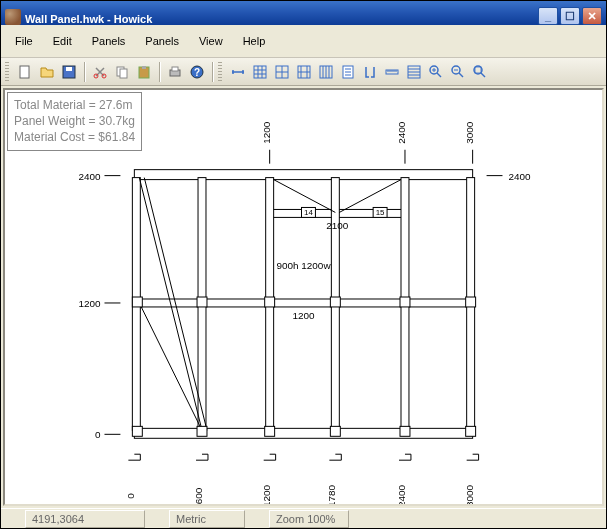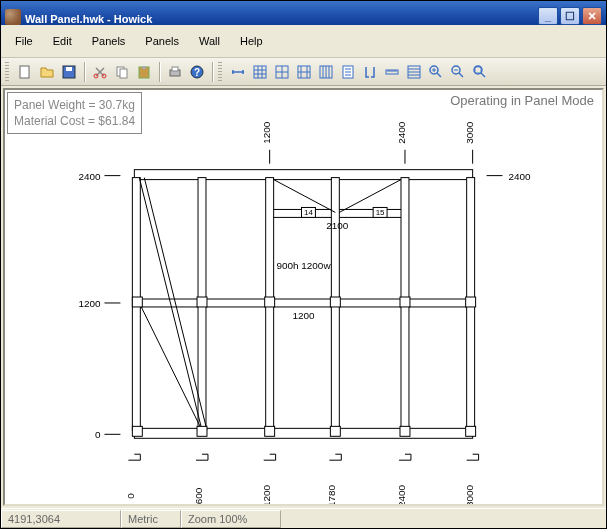--- a/index.html
+++ b/index.html
@@ -114,20 +114,21 @@
   }
   .status-cell {
     border: 1px solid #aca899;
     border-top-color: #fff;
     border-left-color: #fff;
     height: 18px;
     padding: 0 6px;
     display: flex; align-items: center;
     background: #ece9d8;
     color: #666;
+    margin-left: 24px;
   }
   .status-ready { flex:1; border: 1px inset #c8c4b8; padding-left:6px; color:#000;}
   text.dim { font: 10px Tahoma, Arial, sans-serif; fill: #000; }
   text.dim-small { font: 8px Tahoma, Arial, sans-serif; fill: #000; }
   .frame-thin { stroke: #000; stroke-width: 1; fill: none; }
   .stud-end { stroke:#000; stroke-width:1; fill:#fff; }
 </style>
 </head>
 <body>
 
@@ -141,21 +142,21 @@
     <div class="win-btn">☐</div>
     <div class="win-btn close">✕</div>
   </div>
 </div>
 
 <div class="menubar">
   <div class="menu-item">File</div>
   <div class="menu-item">Edit</div>
   <div class="menu-item">Panels</div>
   <div class="menu-item">Panels</div>
-  <div class="menu-item">Wall</div>
+  <div class="menu-item">View</div>
   <div class="menu-item">Help</div>
 </div>
 
 <div class="toolbar">
   <div class="tb-grip"></div>
   <div class="tb-btn">
       <svg viewBox="0 0 16 16">
         <rect x="3" y="2" width="9" height="12" fill="#fff" stroke="#666"></rect>
       </svg>
     </div>
@@ -275,24 +276,24 @@
       <svg viewBox="0 0 16 16">
         <circle cx="6" cy="6" r="4" fill="none" stroke="#3a6fc7" stroke-width="1.5"></circle>
         <path d="M9 9l4 4" stroke="#3a6fc7" stroke-width="1.5"></path>
         <rect x="3" y="3" width="6" height="6" fill="none" stroke="#3a6fc7" stroke-width="0.8"></rect>
       </svg>
     </div>
 </div>
 
 <div class="canvas-area">
   <div class="info-box">
+    <div>Total Material = 27.6m</div>
     <div>Panel Weight = 30.7kg</div>
     <div>Material Cost = $61.84</div>
   </div>
-  <div class="mode-label">Operating in Panel Mode</div>
 
   <svg class="drawing" viewBox="0 0 600 430">
 
     <g>
 
       <rect x="130" y="70" width="340" height="10" class="frame-thin" fill="#fff"></rect>
       <rect x="130" y="330" width="340" height="10" class="frame-thin" fill="#fff"></rect>
 
       <rect x="130" y="200" width="340" height="8" class="frame-thin" fill="#fff"></rect>
 
@@ -372,15 +373,15 @@
     <text class="dim" x="198" y="398" transform="rotate(-90 198 398)" text-anchor="middle">600</text>
     <text class="dim" x="266" y="398" transform="rotate(-90 266 398)" text-anchor="middle">1200</text>
     <text class="dim" x="332" y="398" transform="rotate(-90 332 398)" text-anchor="middle">1780</text>
     <text class="dim" x="402" y="398" transform="rotate(-90 402 398)" text-anchor="middle">2400</text>
     <text class="dim" x="470" y="398" transform="rotate(-90 470 398)" text-anchor="middle">3000</text>
   </svg>
 </div>
 
 <div class="statusbar">
   <div class="status-cell" style="width:120px">4191,3064</div>
-  <div class="status-cell" style="width:60px">Metric</div>
-  <div class="status-cell" style="width:100px">Zoom 100%</div>
+  <div class="status-cell" style="width:76px">Metric</div>
+  <div class="status-cell" style="width:80px">Zoom 100%</div>
 </div>
 
 </body></html>

